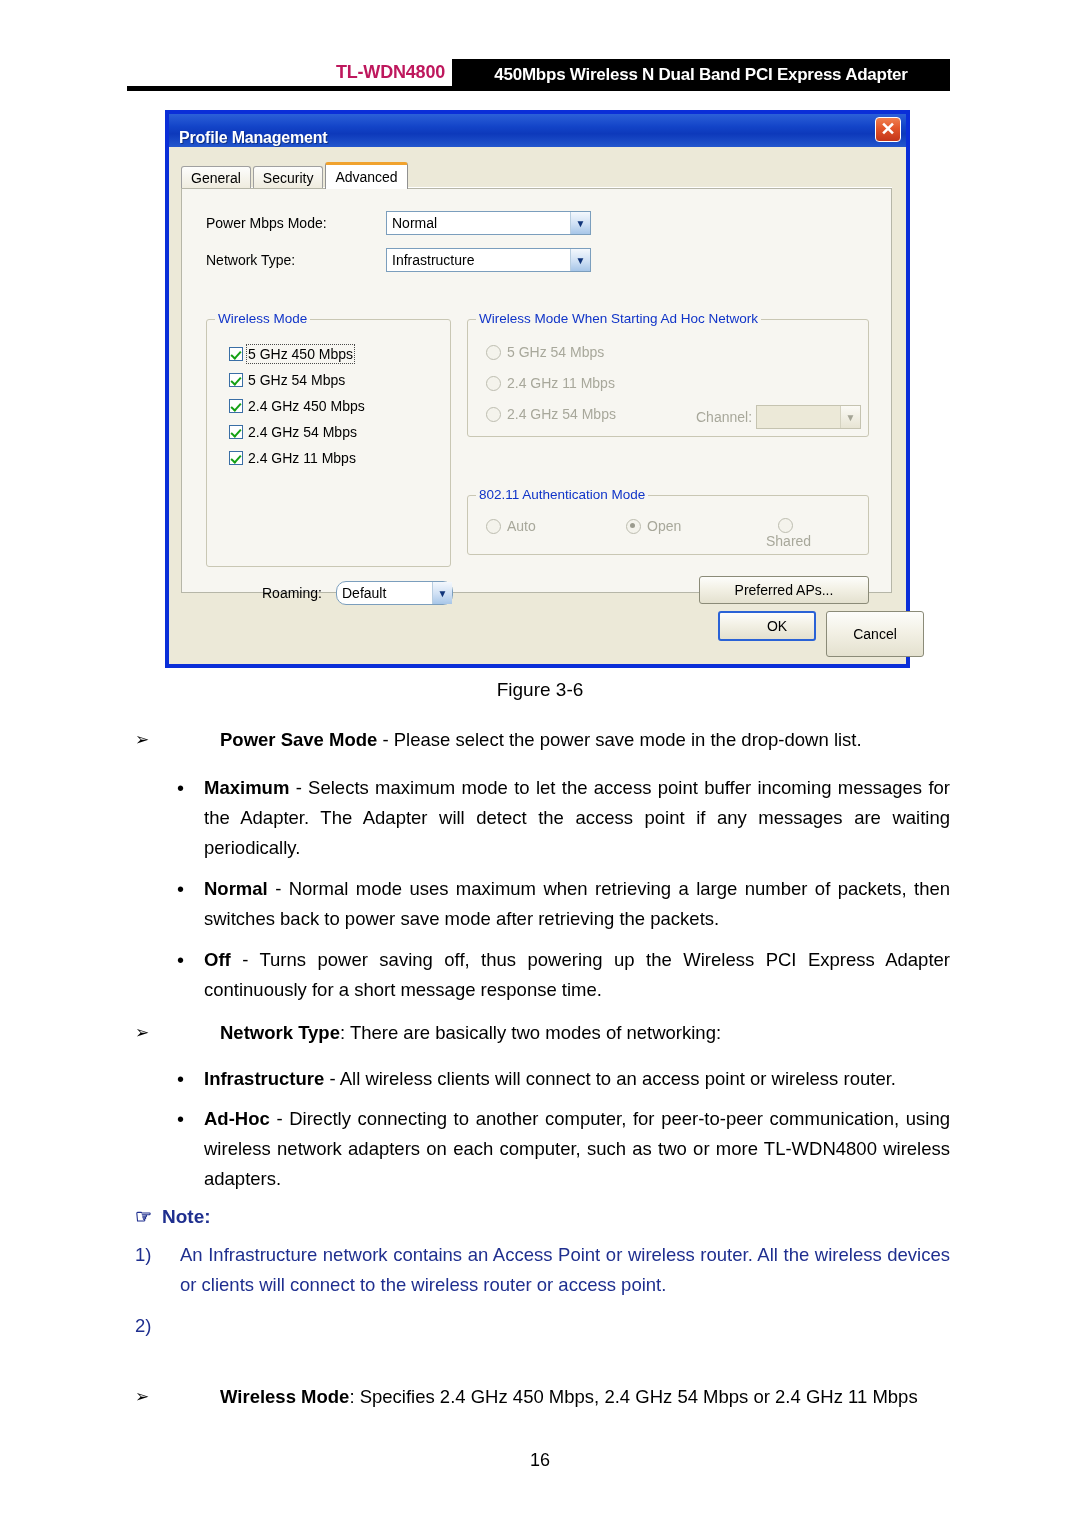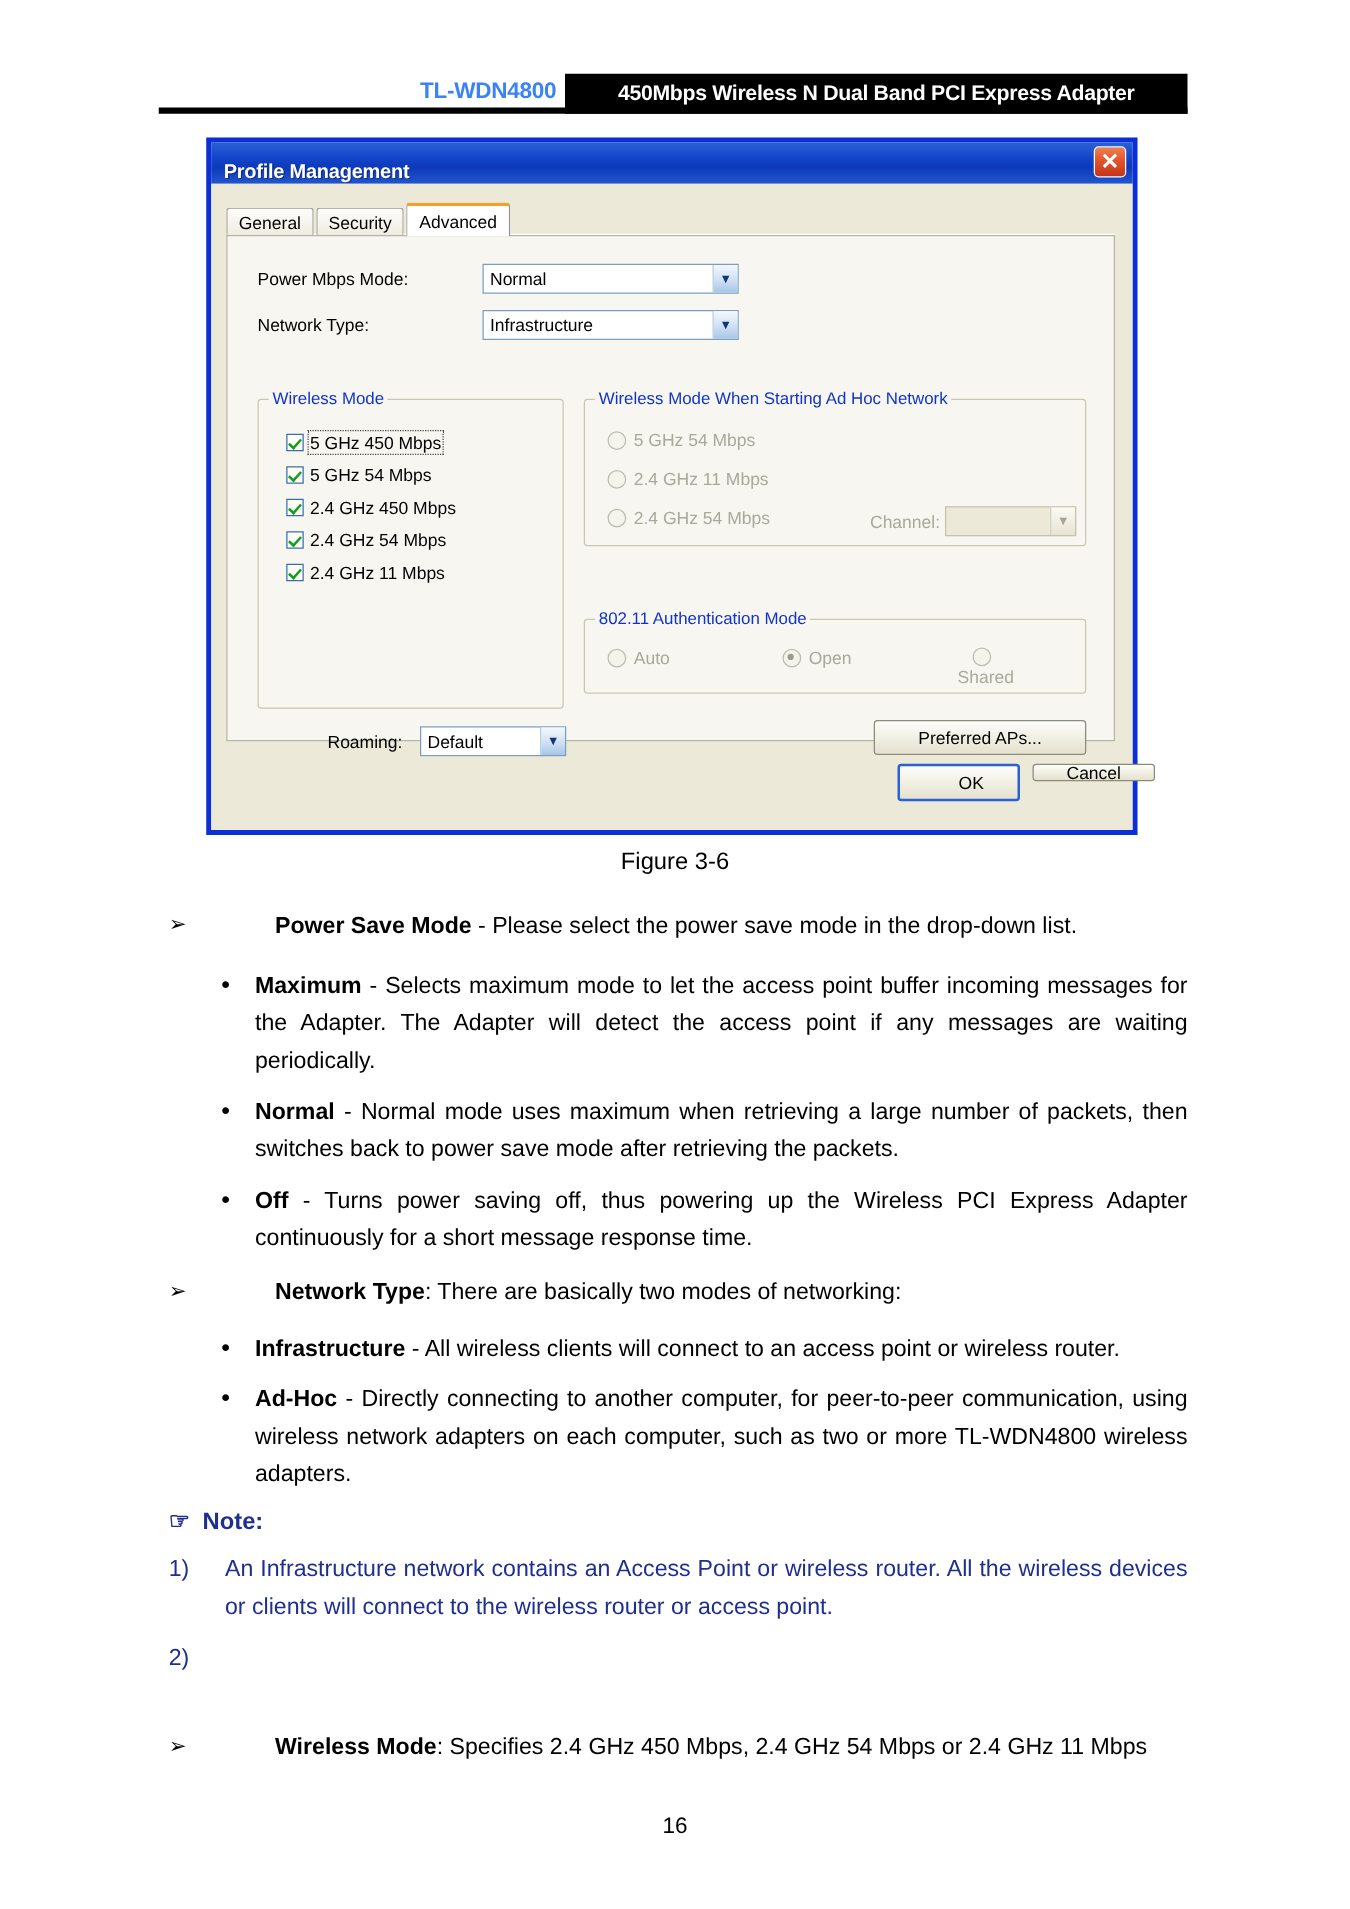--- a/index.html
+++ b/index.html
@@ -34,21 +34,21 @@
   }
   .hdr-model {
     position: absolute;
     left: 300px;
     top: 62px;
     width: 145px;
     text-align: right;
     font-size: 18px;
     font-weight: bold;
     letter-spacing: -0.2px;
-    color: #3b82f6;
+    color: #be185d;
   }
   .hdr-black {
     position: absolute;
     left: 452px;
     top: 59px;
     width: 498px;
     height: 32px;
     background: #000000;
   }
   .hdr-black-text {
@@ -451,21 +451,21 @@
           <span class="chk-box"></span>
           <span class="chk-label">2.4 GHz 54 Mbps</span>
         </div>
         <div class="chk-row" style="left:22px; top:130px;">
           <span class="chk-box"></span>
           <span class="chk-label">2.4 GHz 11 Mbps</span>
         </div>
       </div>
 
       <div class="fld-label" style="left:80px; top:396px;">Roaming:</div>
-      <div class="combo" style="left:154px; top:392px; width:117px;">
+      <div class="combo" style="left:154px; top:392px; width:117px;border-radius:10px;">
         <span class="val">Default</span>
         <span class="arrow">▼</span>
       </div>
 
       <div class="groupbox disabled" style="left:285px; top:130px; width:402px; height:118px;">
         <div class="gb-title">Wireless Mode When Starting Ad Hoc Network</div>
 
         <div class="radio-row" style="left:18px; top:24px;">
           <span class="radio-dot"></span>
           <span class="radio-label">5 GHz 54 Mbps</span>
@@ -501,21 +501,21 @@
           <span class="radio-dot"></span>
           <span class="radio-label">Shared</span>
         </div>
       </div>
 
       <div class="xp-button" style="left:517px; top:387px; width:170px; height:28px;">Preferred APs...</div>
 
     </div>
 
     <div class="xp-button focus" style="left:549px; top:464px; width:98px; height:30px;">OK</div>
-    <div class="xp-button" style="left:657px; top:464px; width:98px; height:14px;">Cancel</div>
+    <div class="xp-button" style="left:657px; top:464px; width:98px; height:46px;">Cancel</div>
 
   </div>
 </div>
 
 <div class="fig-caption">Figure 3-6</div>
 
 <div class="doc">
 
   <div class="arrow-item" style="left:135px; top:725px; width:815px; padding-left:85px; box-sizing:border-box;">
     <span class="glyph">➢</span>

